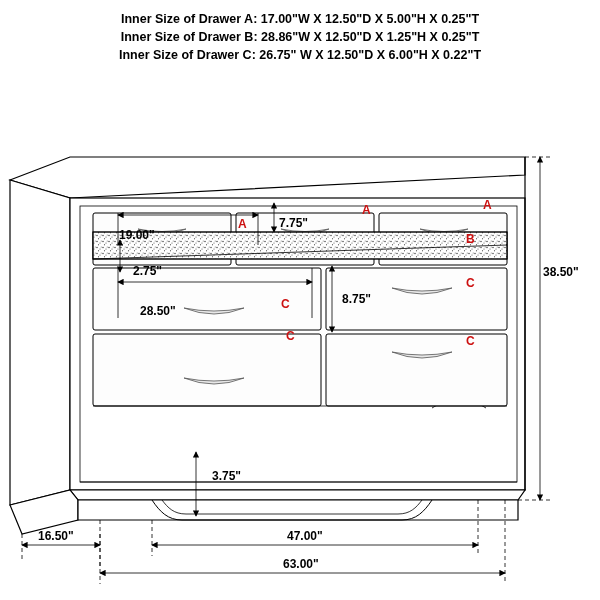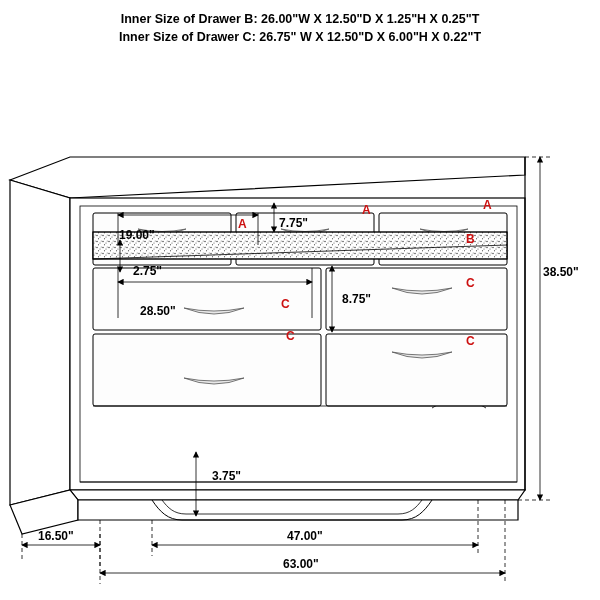--- a/index.html
+++ b/index.html
@@ -86,21 +86,22 @@
     stroke: #000000;
     stroke-width: 1;
   }
 </style>
 </head>
 <body>
 
 <div id="stage">
 
   <div class="spec-list">
-    <div class="spec-line">Inner Size of Drawer B: 26.00"W X 12.50"D X 1.25"H X 0.25"T</div>
+    <div class="spec-line">Inner Size of Drawer A: 17.00"W X 12.50"D X 5.00"H X 0.25"T</div>
+    <div class="spec-line">Inner Size of Drawer B: 28.86"W X 12.50"D X 1.25"H X 0.25"T</div>
     <div class="spec-line">Inner Size of Drawer C: 26.75" W X 12.50"D X 6.00"H X 0.22"T</div>
   </div>
 
   <svg width="600" height="600" viewBox="0 0 600 600">
     <defs>
       <pattern id="glitterPat" width="6" height="6" patternUnits="userSpaceOnUse">
         <rect width="6" height="6" fill="#ffffff"></rect>
         <circle cx="1" cy="1.5" r="0.7" fill="#333333"></circle>
         <circle cx="4" cy="3" r="0.6" fill="#555555"></circle>
         <circle cx="2.5" cy="4.8" r="0.55" fill="#222222"></circle>

